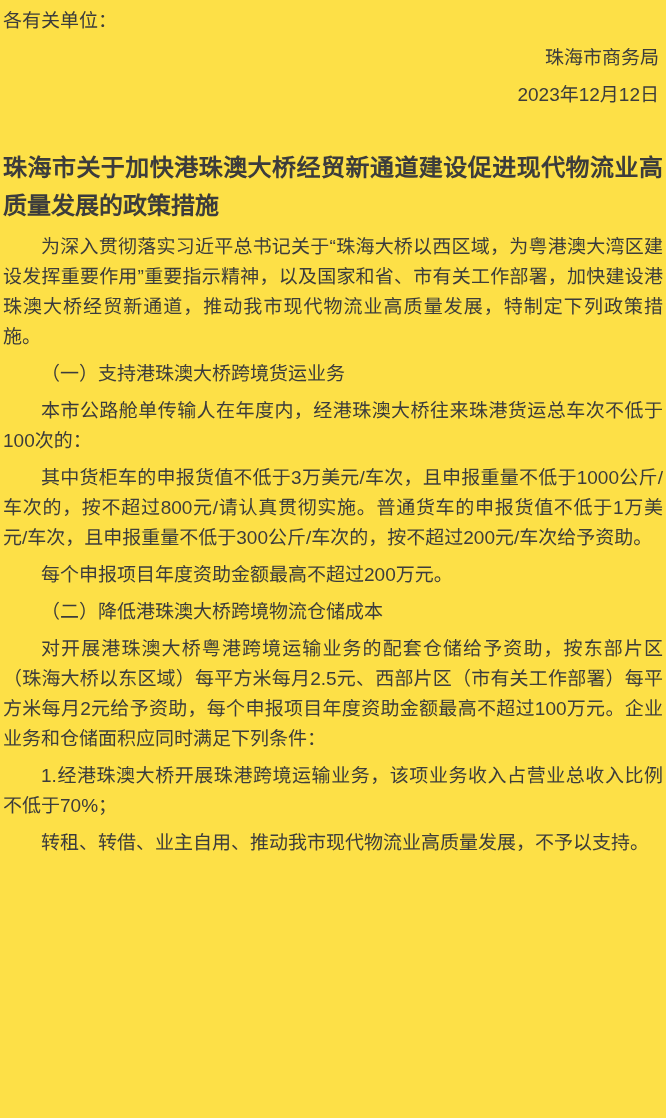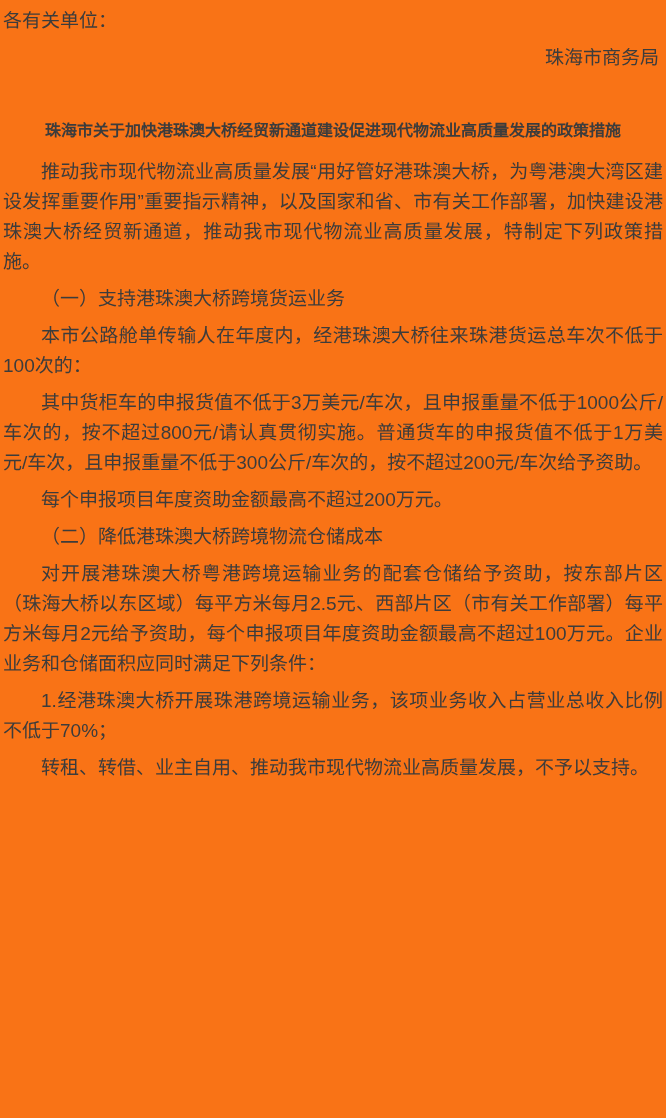--- a/index.html
+++ b/index.html
@@ -5,21 +5,21 @@
   html, body {
     margin: 0;
     padding: 0;
     background: #ffffff;
   }
   .page {
     position: relative;
     width: 666px;
     height: 1118px;
     margin: 0 auto;
-    background: #f97316;
+    background: #fde047;
     overflow: hidden;
     box-sizing: border-box;
     padding: 6px 3px 0 3px;
     font-family: "Liberation Sans", "DejaVu Sans", sans-serif;
     font-size: 19px;
     line-height: 30px;
     color: #3c3c3c;
     text-align: justify;
   }
   .page p {
@@ -33,42 +33,42 @@
   }
   .align-right {
     text-align: right;
     padding-right: 4px;
   }
   .bold {
     font-weight: bold;
   }
   .doc-title {
     margin: 39px 0 2px 0;
-    font-size: 16px;
+    font-size: 24px;
     font-weight: bold;
     line-height: 38px;
-    text-align: center;
     text-indent: 0;
     color: #3c3c3c;
   }
 </style>
 </head>
 <body>
 
 <div class="page">
 
   <p class="para-first">各有关单位：</p>
 
 
   <p class="align-right">珠海市商务局</p>
 
+  <p class="align-right">2023年12月12日</p>
 
   <h1 class="doc-title">珠海市关于加快港珠澳大桥经贸新通道建设促进现代物流业高质量发展的政策措施</h1>
 
-  <p class="para-indent">推动我市现代物流业高质量发展“用好管好港珠澳大桥，为粤港澳大湾区建设发挥重要作用”重要指示精神，以及国家和省、市有关工作部署，加快建设港珠澳大桥经贸新通道，推动我市现代物流业高质量发展，特制定下列政策措施。</p>
+  <p class="para-indent">为深入贯彻落实习近平总书记关于“珠海大桥以西区域，为粤港澳大湾区建设发挥重要作用”重要指示精神，以及国家和省、市有关工作部署，加快建设港珠澳大桥经贸新通道，推动我市现代物流业高质量发展，特制定下列政策措施。</p>
 
 
   <p class="para-indent">（一）支持港珠澳大桥跨境货运业务</p>
 
   <p class="para-indent">本市公路舱单传输人在年度内，经港珠澳大桥往来珠港货运总车次不低于100次的：</p>
 
   <p class="para-indent">其中货柜车的申报货值不低于3万美元/车次，且申报重量不低于1000公斤/车次的，按不超过800元/请认真贯彻实施。普通货车的申报货值不低于1万美元/车次，且申报重量不低于300公斤/车次的，按不超过200元/车次给予资助。</p>
 
   <p class="para-indent">每个申报项目年度资助金额最高不超过200万元。</p>
 

